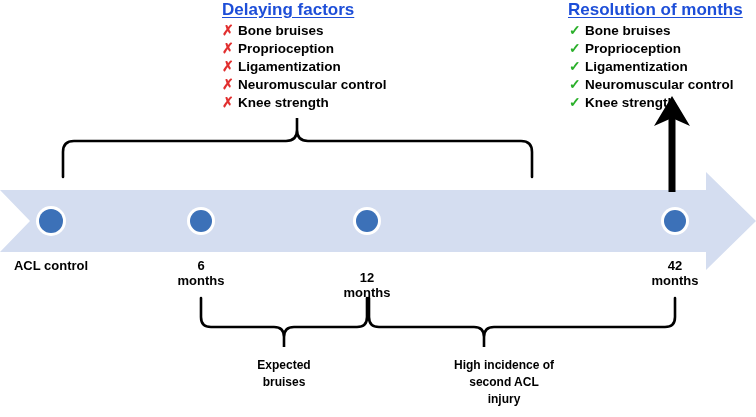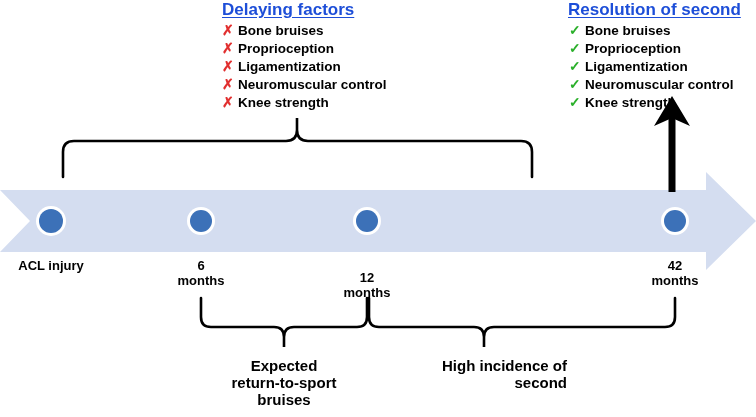--- a/index.html
+++ b/index.html
@@ -39,21 +39,21 @@
   .mark.good{color:#2bb02b;}
 
   .tick-label{
     position:absolute;
     font-size:13px;font-weight:bold;color:#000;
     text-align:center;line-height:15px;
     white-space:nowrap;
   }
   .caption{
     position:absolute;
-    font-size:15px;font-weight:bold;color:#000;
+    font-size:12px;font-weight:bold;color:#000;
     text-align:center;line-height:17px;
     white-space:nowrap;
   }
   svg{position:absolute;left:0;top:0;overflow:visible;}
 </style>
 </head>
 <body>
 
 <div id="stage">
 
@@ -77,21 +77,21 @@
         <span>Neuromuscular control</span>
       </li>
       <li class="factor-item">
         <span class="mark bad">✗</span>
         <span>Knee strength</span>
       </li>
     </ul>
   </div>
 
   <div class="panel" style="left:569px;top:0px;">
-    <div class="panel-title" style="margin-left:-1px;">Resolution of second</div>
+    <div class="panel-title" style="margin-left:-1px;">Resolution of months</div>
     <ul class="factor-list">
       <li class="factor-item">
         <span class="mark good">✓</span>
         <span>Bone bruises</span>
       </li>
       <li class="factor-item">
         <span class="mark good">✓</span>
         <span>Proprioception</span>
       </li>
       <li class="factor-item">
@@ -168,38 +168,38 @@
          Q 484,327 484,337
          L 484,347
          L 484,337
          Q 484,327 494,327
          L 665,327
          Q 675,327 675,317
          L 675,298"></path>
   </svg>
 
   <div class="tick-label" style="left:0px;top:258px;width:102px;">
-    <div>ACL injury</div>
+    <div>ACL control</div>
   </div>
   <div class="tick-label" style="left:151px;top:258px;width:100px;">
     <div>6</div>
     <div>months</div>
   </div>
   <div class="tick-label" style="left:317px;top:258px;width:100px;margin-top:12px;">
     <div>12</div>
     <div>months</div>
   </div>
   <div class="tick-label" style="left:625px;top:258px;width:100px;">
     <div>42</div>
     <div>months</div>
   </div>
 
   <div class="caption" style="left:194px;top:357px;width:180px;">
     <div>Expected</div>
-    <div>return-to-sport</div>
     <div>bruises</div>
   </div>
-  <div class="caption" style="left:387px;top:357px;width:180px;text-align:right;">
+  <div class="caption" style="left:414px;top:357px;width:180px;">
     <div>High incidence of</div>
-    <div>second</div>
+    <div>second ACL</div>
+    <div>injury</div>
   </div>
 
 </div>
 
 </body></html>

